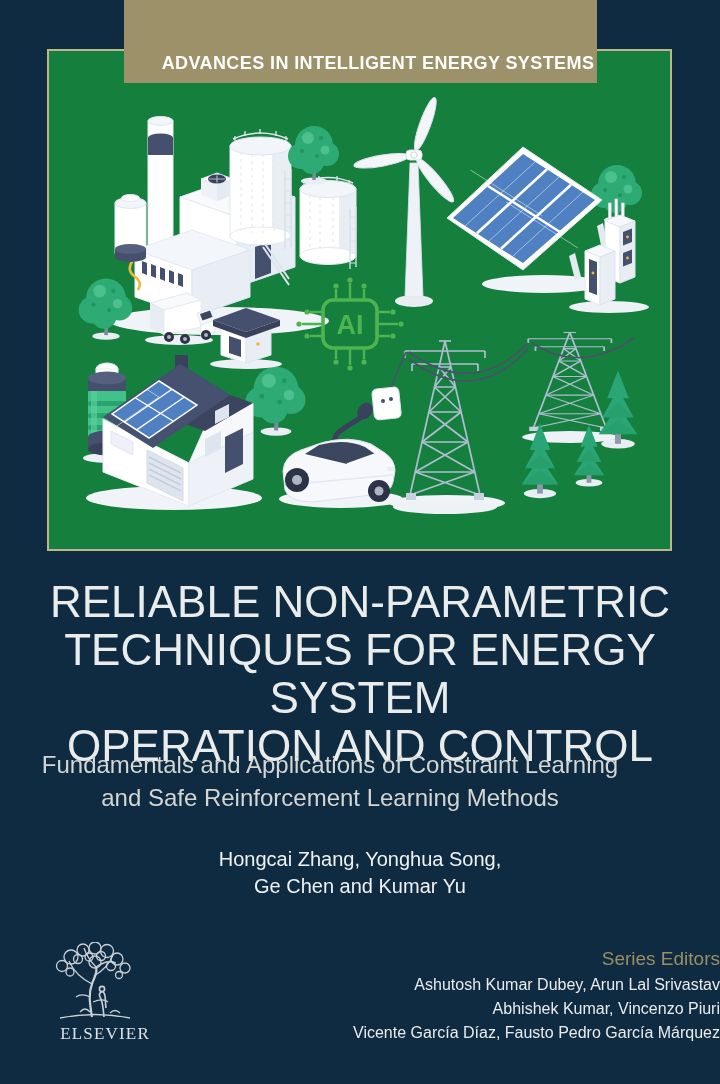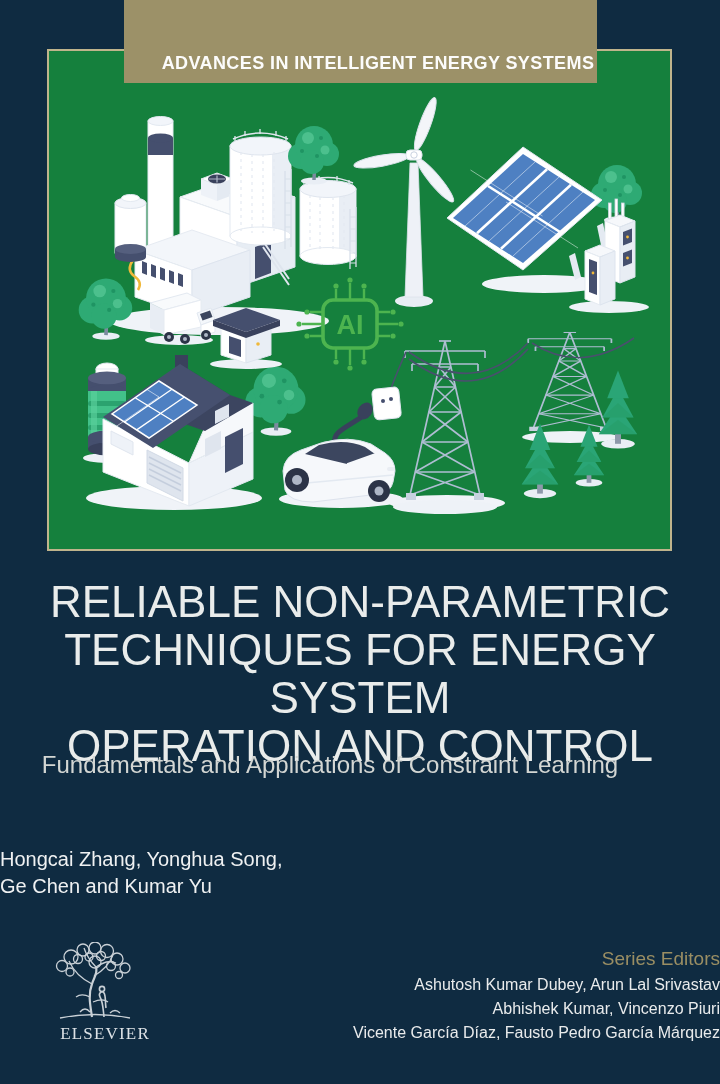--- a/index.html
+++ b/index.html
@@ -7,21 +7,21 @@
         font-family:"Liberation Sans",sans-serif;}
   .panel{position:absolute;left:47px;top:49px;width:621px;height:498px;background:#15803d;
          border:2px solid #bfb48c;}
   .banner{position:absolute;left:124px;top:0;width:473px;height:83px;background:#9c9168;
           display:flex;align-items:flex-end;justify-content:center;padding-bottom:9px;box-sizing:border-box;padding-left:35px;}
   .banner-text{color:#fcfcfb;font-size:18px;font-weight:bold;letter-spacing:0.4px;white-space:nowrap;}
   .title{position:absolute;left:0;top:578px;width:720px;text-align:center;color:#e9eceb;
          font-size:44px;line-height:48px;font-weight:300;letter-spacing:0px;}
   .subtitle{position:absolute;left:0;top:748px;width:660px;text-align:center;color:#d3d6d3;
             font-size:24px;line-height:33px;font-weight:300;}
-  .authors{position:absolute;left:0;top:846px;width:720px;color:#eff1f2;
+  .authors{position:absolute;left:0;top:846px;width:720px;text-align:center;color:#eff1f2;
            font-size:20px;line-height:27px;font-weight:500;}
   .series-editors{position:absolute;left:0;top:948px;width:720px;text-align:right;}
   .series-editors .label{color:#9a8e63;font-size:19px;line-height:22px;margin-bottom:3px;}
   .series-editors .names{color:#e9ebec;font-size:16px;line-height:24px;}
   .elsevier{position:absolute;left:40px;top:942px;width:110px;text-align:right;}
   .elsevier .wordmark{color:#dde2e6;font-family:"Liberation Serif",serif;font-size:17px;
                       letter-spacing:1.2px;margin-top:2px;}
   svg{display:block;}
 </style>
 </head>
@@ -323,20 +323,21 @@
   </div>
 
   <div class="title">
     <div>RELIABLE NON-PARAMETRIC</div>
     <div>TECHNIQUES FOR ENERGY SYSTEM</div>
     <div>OPERATION AND CONTROL</div>
   </div>
 
   <div class="subtitle">
     <div>Fundamentals and Applications of Constraint Learning</div>
+    <div>and Safe Reinforcement Learning Methods</div>
   </div>
 
   <div class="authors">
     <div>Hongcai Zhang, Yonghua Song,</div>
     <div>Ge Chen and Kumar Yu</div>
   </div>
 
   <div class="series-editors">
     <div class="label">Series Editors</div>
     <div class="names">Ashutosh Kumar Dubey, Arun Lal Srivastav</div>

